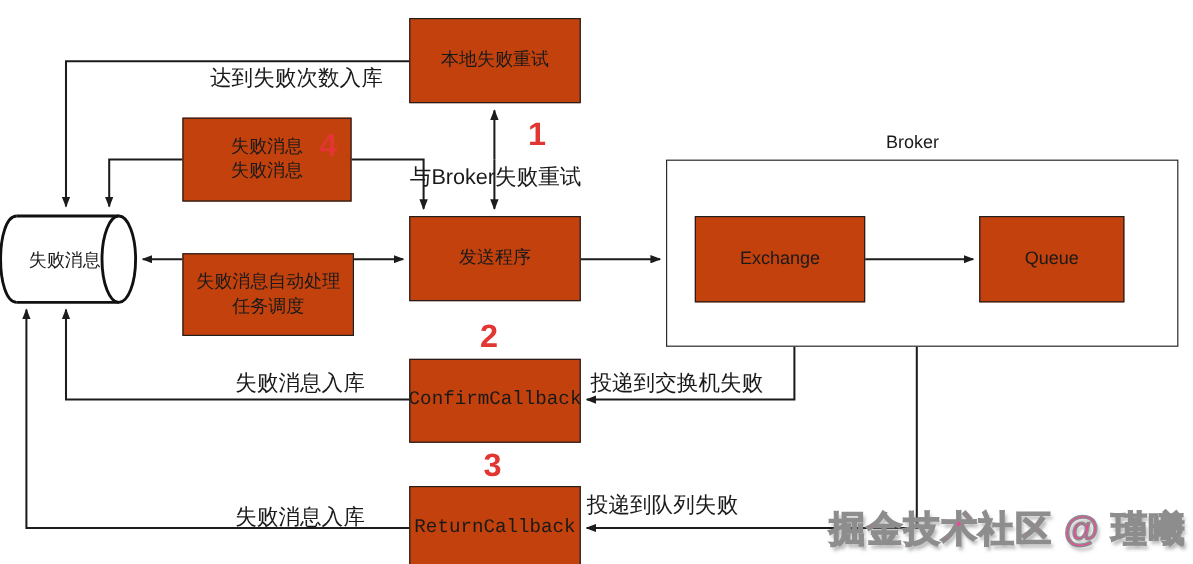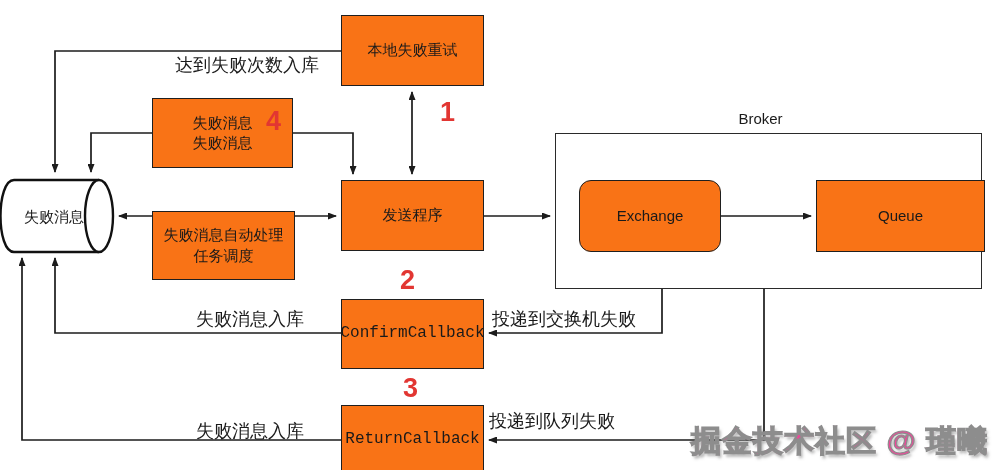--- a/index.html
+++ b/index.html
@@ -3,21 +3,21 @@
 <meta charset="utf-8">
 <style>
   html,body{margin:0;padding:0;background:#ffffff;}
   .canvas{
     position:relative;width:994px;height:470px;background:#ffffff;
     font-family:"Liberation Sans","DejaVu Sans",sans-serif;color:#1a1a1a;
     overflow:hidden;
   }
   svg.connectors{position:absolute;left:0;top:0;z-index:1;}
   .node{
-    position:absolute;z-index:2;background:#f97316;border:1.5px solid #1f1f1f;
+    position:absolute;z-index:2;background:#c2410c;border:1.5px solid #1f1f1f;
     display:flex;align-items:center;justify-content:center;flex-direction:column;
     font-size:15px;line-height:1.35;text-align:center;box-sizing:border-box;
     white-space:nowrap;
   }
   .node.container{background:transparent;border:1.4px solid #2a2a2a;z-index:1;}
   .node.mono{font-family:"Liberation Mono","DejaVu Sans Mono",monospace;font-size:16px;}
   .edge-label{
     position:absolute;z-index:3;font-size:18px;text-align:center;
     white-space:nowrap;color:#1a1a1a;line-height:1.1;
   }
@@ -90,39 +90,40 @@
     <span>任务调度</span>
   </div>
 
   <div class="node" style="left:341px;top:180px;width:143px;height:71px;">
     <span>发送程序</span>
   </div>
 
   <div class="node container" style="left:555px;top:133px;width:427px;height:156px;"></div>
   <div class="broker-title" style="left:547px;top:110px;width:427px;">Broker</div>
 
-  <div class="node" style="left:579px;top:180px;width:142px;height:72px;border-radius:12px;">
+  <div class="node" style="left:579px;top:180px;width:142px;height:72px;">
     <span>Exchange</span>
   </div>
 
-  <div class="node" style="left:816px;top:180px;width:169px;height:72px;">
+  <div class="node" style="left:816px;top:180px;width:121px;height:72px;">
     <span>Queue</span>
   </div>
 
   <div class="node mono" style="left:341px;top:299px;width:143px;height:70px;">
     <span>ConfirmCallback</span>
   </div>
 
   <div class="node mono" style="left:341px;top:405px;width:143px;height:70px;">
     <span>ReturnCallback</span>
   </div>
 
   <div class="db-label" style="left:8px;top:208px;width:92px;">失败消息</div>
 
   <div class="edge-label" style="left:172px;top:56px;width:150px;">达到失败次数入库</div>
+  <div class="edge-label" style="left:338px;top:138px;width:150px;">与Broker失败重试</div>
   <div class="edge-label" style="left:477px;top:412px;width:150px;">投递到队列失败</div>
   <div class="edge-label" style="left:489px;top:310px;width:150px;">投递到交换机失败</div>
   <div class="edge-label" style="left:175px;top:310px;width:150px;">失败消息入库</div>
   <div class="edge-label" style="left:175px;top:422px;width:150px;">失败消息入库</div>
 
   <div class="step-num" style="left:440px;top:99px;">1</div>
   <div class="step-num" style="left:400px;top:267px;">2</div>
   <div class="step-num" style="left:403px;top:375px;">3</div>
   <div class="step-num" style="left:266px;top:108px;">4</div>
 

